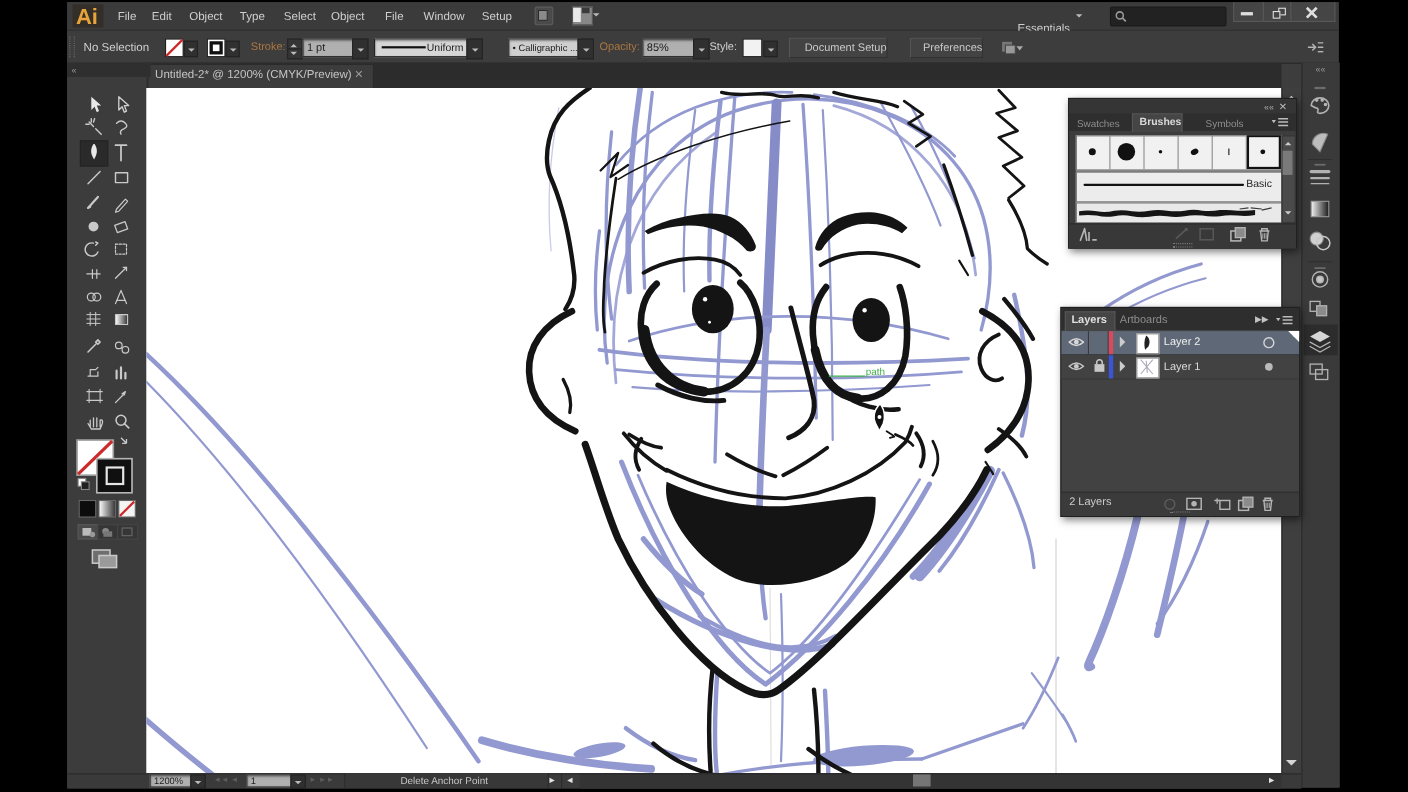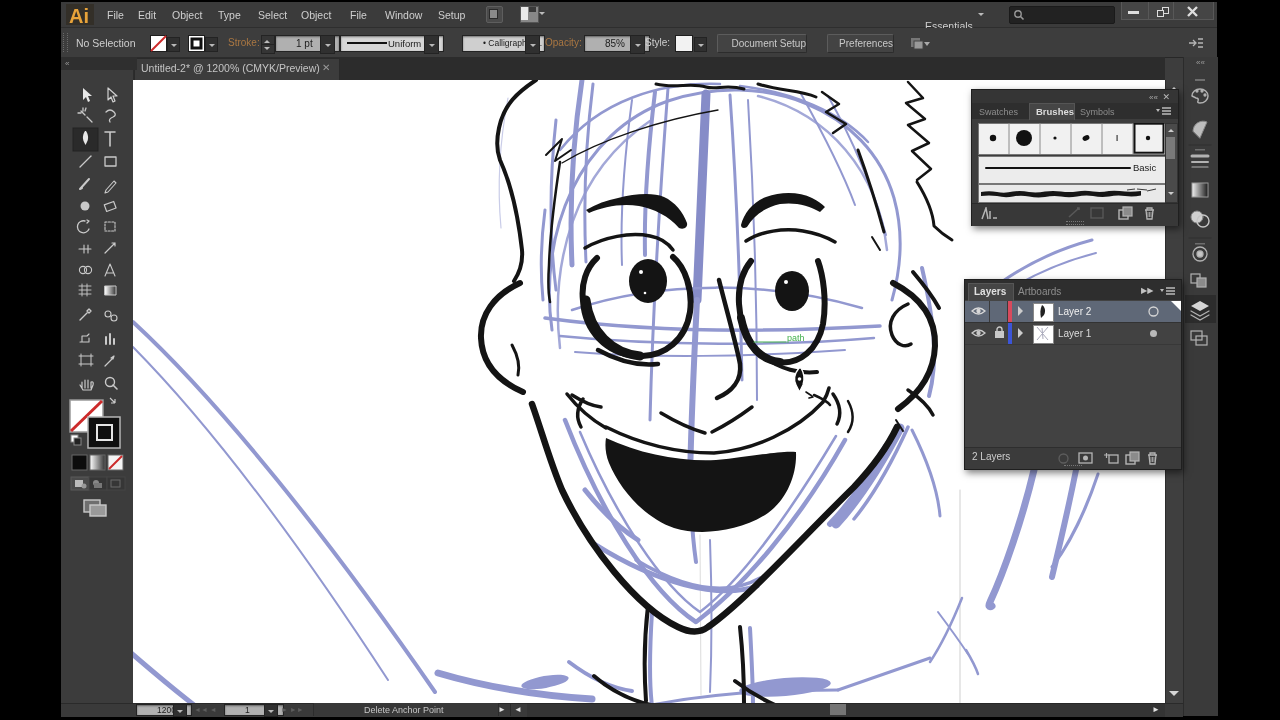--- a/index.html
+++ b/index.html
@@ -2,21 +2,21 @@
 <html><head><meta charset="utf-8">
 <style>
   html,body{margin:0;padding:0}
   body{width:1280px;height:720px;background:#000;position:relative;overflow:hidden;
        font-family:"Liberation Sans",sans-serif;-webkit-font-smoothing:antialiased}
   .abs{position:absolute}
   #app{position:absolute;left:61px;top:2px;width:1156px;height:714px;background:#3d3d3d}
   
   .pg{position:absolute}
   .t{color:#cfcfcf;font-size:11px;white-space:nowrap}
-  .fld{background:#b0b0b0;border:1px solid #232323;box-shadow:inset 0 1px 2px rgba(0,0,0,.45);color:#1d1d1d;font-size:10px;line-height:15px;padding-left:20px;white-space:nowrap}
+  .fld{background:#b0b0b0;border:1px solid #232323;box-shadow:inset 0 1px 2px rgba(0,0,0,.45);color:#1d1d1d;font-size:10px;line-height:15px;padding-left:3px;white-space:nowrap}
   .caret{background:#303030;border:1px solid #232323;color:#b9b9b9;text-align:center}
   .caret:after{content:"";position:absolute;left:50%;top:50%;margin:-1px 0 0 -3px;border:3px solid transparent;border-top-color:#b9b9b9}
   .btn{background:#434343;border:1px solid #5c5c5c;border-bottom-color:#2c2c2c;border-right-color:#2c2c2c;color:#c9c9c9;font-size:10px;text-align:right;border-radius:2px}
   .orange{color:#aa7742;font-size:10px}
 </style></head>
 <body>
 <div id="app"></div>
 
 <div class="pg" style="left:61px;top:2px;width:1156px;height:25px;background:#3b3b3b;border-bottom:1px solid #2e2e2e"></div>
 <div class="pg" style="left:66px;top:4px;width:28px;height:21px;background:#332f28"></div>
@@ -431,21 +431,21 @@
 <div class="pg" style="left:1152px;top:705px;color:#e2e2e2;font-size:8px">►</div>
 
 <div id="brushesPanel" class="pg" style="left:971px;top:89px;width:206px;height:135px;background:#3d3d3d;border:1px solid #1f1f1f;box-shadow:2px 3px 7px rgba(0,0,0,.5)">
   <div class="abs" style="left:0;top:0;width:100%;height:13px;background:#353535"></div>
   <div class="abs" style="right:20px;top:3px;color:#aaa;font-size:8px">««</div>
   <div class="abs" style="right:8px;top:2px;color:#bbb;font-size:9px">✕</div>
   <div class="abs" style="left:0;top:13px;width:100%;height:16px;background:#2e2e2e"></div>
   <div class="abs" style="left:7px;top:17px;color:#8d8d8d;font-size:9px">Swatches</div>
   <div class="abs" style="left:57px;top:13px;width:44px;height:16px;background:#454545;border:1px solid #555;border-bottom:none"></div>
   <div class="abs" style="left:64px;top:16px;color:#dcdcdc;font-size:9.5px;font-weight:bold">Brushes</div>
-  <div class="abs" style="left:108px;top:17px;color:#8d8d8d;font-size:9px">Symbols</div>
+  <div class="abs" style="left:124px;top:17px;color:#8d8d8d;font-size:9px">Symbols</div>
   <svg class="abs" style="right:6px;top:17px" width="16" height="9" viewBox="0 0 16 9">
       <path d="M0 2 l4 0 -2 3 z" fill="#bbb"></path>
       <path d="M6 1 h9 M6 4 h9 M6 7 h9" stroke="#bbb" stroke-width="1.4"></path>
     </svg>
 
   <div class="abs" style="left:6px;top:33px;width:186px;height:30px;background:#f1f1f1;border:1px solid #777"></div>
   <svg class="abs" style="left:6px;top:33px" width="188" height="31" viewBox="0 0 188 31">
     <g stroke="#8a8a8a" stroke-width="1">
         <line x1="31" y1="0" x2="31" y2="31"></line>
         <line x1="62" y1="0" x2="62" y2="31"></line>

